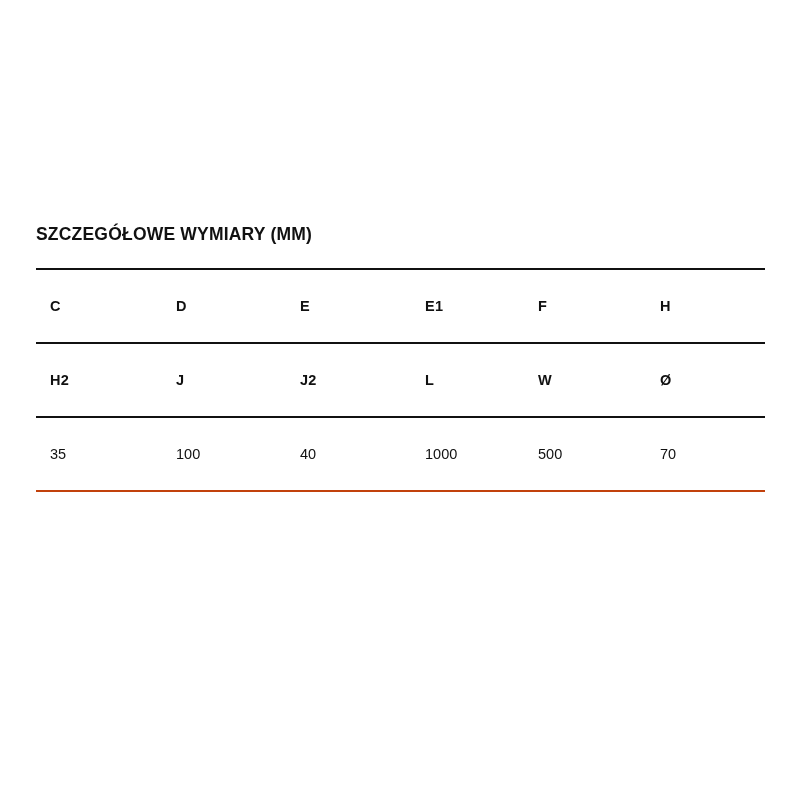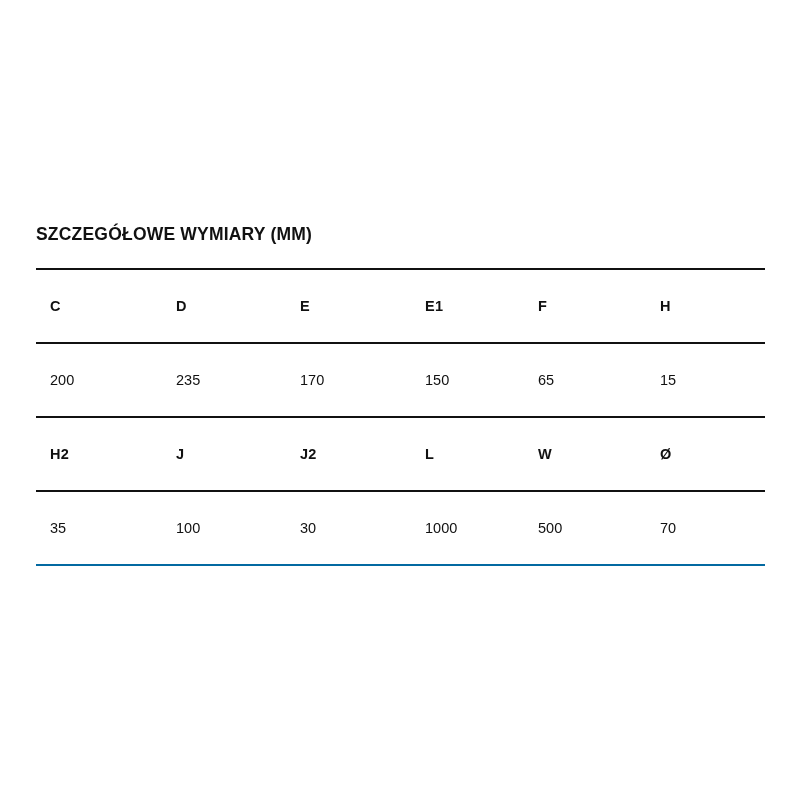--- a/index.html
+++ b/index.html
@@ -59,21 +59,21 @@
     color: #111111;
   }
   .dims-table tr.header-row td {
     font-weight: bold;
     letter-spacing: 0.3px;
   }
   .dims-table tr.value-row td {
     font-weight: normal;
   }
   .dims-table tr.last-row td {
-    border-bottom: 2px solid #0369a1;
+    border-bottom: 2px solid #c2410c;
   }
   
   .dims-table td.col-2 { padding-left: 16px; }
   .dims-table td.col-3 { padding-left: 16px; }
   .dims-table td.col-4 { padding-left: 17px; }
   .dims-table td.col-5 { padding-left: 13px; }
   .dims-table td.col-6 { padding-left: 13px; }
 </style>
 </head>
 <body>
@@ -93,40 +93,32 @@
     </colgroup>
     <tbody>
       <tr class="header-row">
         <td class="col-1">C</td>
         <td class="col-2">D</td>
         <td class="col-3">E</td>
         <td class="col-4">E1</td>
         <td class="col-5">F</td>
         <td class="col-6">H</td>
       </tr>
-      <tr class="value-row">
-        <td class="col-1">200</td>
-        <td class="col-2">235</td>
-        <td class="col-3">170</td>
-        <td class="col-4">150</td>
-        <td class="col-5">65</td>
-        <td class="col-6">15</td>
-      </tr>
       <tr class="header-row">
         <td class="col-1">H2</td>
         <td class="col-2">J</td>
         <td class="col-3">J2</td>
         <td class="col-4">L</td>
         <td class="col-5">W</td>
         <td class="col-6">Ø</td>
       </tr>
       <tr class="value-row last-row">
         <td class="col-1">35</td>
         <td class="col-2">100</td>
-        <td class="col-3">30</td>
+        <td class="col-3">40</td>
         <td class="col-4">1000</td>
         <td class="col-5">500</td>
         <td class="col-6">70</td>
       </tr>
     </tbody>
   </table>
 
 </div>
 
 </body></html>

